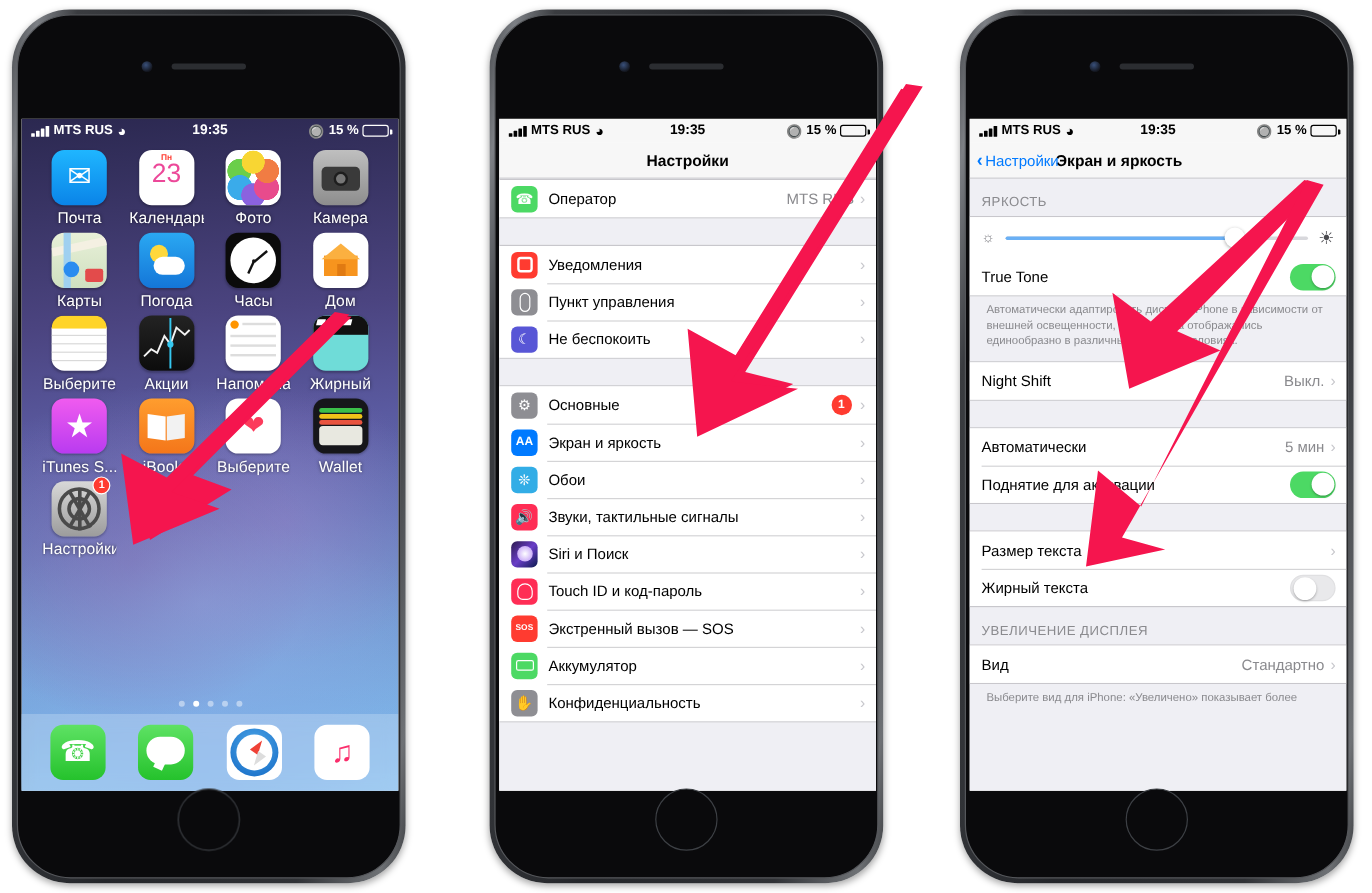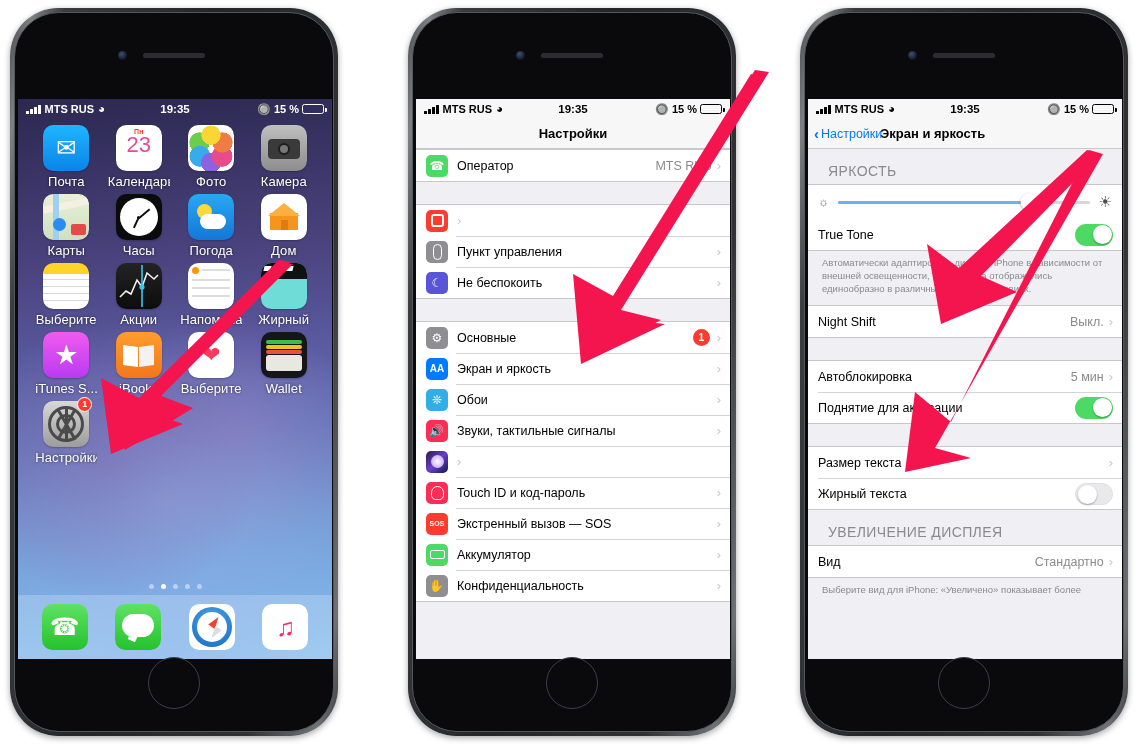--- a/index.html
+++ b/index.html
@@ -152,22 +152,22 @@
   .backbtn {
     position: absolute; left: 6px; display: flex; align-items: center; gap: 2px;
     color: #007aff; font-size: 12.5px;
   }
   .chev-left { font-size: 15px; font-weight: bold; line-height: 1; }
   .nav3 { justify-content: flex-start; padding-left: 72px; }
 
   .listwrap { height: 510px; overflow: hidden; background: #efeff4; position: relative; }
   .gap { height: 22px; }
   .grouphdr {
-    font-size: 14px; color: #8a8a8e; letter-spacing: .4px;
-    padding: 14px 20px 5px; text-transform: uppercase;
+    font-size: 11px; color: #8a8a8e; letter-spacing: .4px;
+    padding: 14px 10px 5px; text-transform: uppercase;
   }
   .group { background: #fff; border-top: .5px solid #c8c7cc; border-bottom: .5px solid #c8c7cc; }
   .row {
     display: flex; align-items: center; height: 31px; padding: 0 9px 0 10px;
     background: #fff; position: relative;
   }
   .row + .row::before {
     content:""; position:absolute; left: 40px; right: 0; top: 0; height: .5px; background: #d4d4d6;
   }
   .row.noicon + .row.noicon::before { left: 10px; }
@@ -288,34 +288,34 @@
             <div class="app">
               <div class="ico ic-maps">
                 <span style="position:absolute;left:0;top:8px;width:100%;height:7px;background:#f4f0e2;transform:rotate(-12deg)"></span>
                 <span style="position:absolute;left:10px;top:0;width:6px;height:100%;background:#9fd0f0"></span>
                 <span style="position:absolute;left:10px;top:24px;width:13px;height:13px;border-radius:50%;background:#2a8cf0"></span>
                 <span style="position:absolute;right:3px;bottom:5px;width:15px;height:11px;border-radius:2px;background:#e34b4b"></span>
               </div>
               <div class="lbl">Карты</div>
             </div>
             <div class="app">
+              <div class="ico ic-weather">
+                <span style="position:absolute;left:9px;top:10px;width:15px;height:15px;border-radius:50%;background:#ffd83b"></span>
+                <span style="position:absolute;left:12px;top:20px;width:26px;height:15px;border-radius:9px;background:#fff"></span>
+              </div>
+              <div class="lbl">Погода</div>
+            </div>
+            <div class="app">
               <div class="ico ic-clock">
                 <span style="position:absolute;left:4px;top:4px;right:4px;bottom:4px;border-radius:50%;background:#fff"></span>
                 <span style="position:absolute;left:22.5px;top:13px;width:1.5px;height:11px;background:#111;transform-origin:bottom;transform:rotate(205deg)"></span>
                 <span style="position:absolute;left:22.5px;top:10px;width:1.5px;height:14px;background:#111;transform-origin:bottom;transform:rotate(50deg)"></span>
                 <span style="position:absolute;left:21.5px;top:21.5px;width:3px;height:3px;border-radius:50%;background:#111"></span>
               </div>
               <div class="lbl">Часы</div>
-            </div>
-            <div class="app">
-              <div class="ico ic-weather">
-                <span style="position:absolute;left:9px;top:10px;width:15px;height:15px;border-radius:50%;background:#ffd83b"></span>
-                <span style="position:absolute;left:12px;top:20px;width:26px;height:15px;border-radius:9px;background:#fff"></span>
-              </div>
-              <div class="lbl">Погода</div>
             </div>
             <div class="app">
               <div class="ico ic-home">
                 <span style="position:absolute;left:9px;top:19px;width:28px;height:17px;background:#f7941e"></span>
                 <span style="position:absolute;left:7px;top:9px;width:0;height:0;border-left:16px solid transparent;border-right:16px solid transparent;border-bottom:13px solid #fbb040"></span>
                 <span style="position:absolute;left:20px;top:26px;width:7px;height:10px;background:#e07a12"></span>
               </div>
               <div class="lbl">Дом</div>
             </div>
 
@@ -476,20 +476,21 @@
             </div>
           </div>
 
           <div class="gap"></div>
 
           <div class="group">
             <div class="row">
               <span class="rowicon ri-notif">
                 <span style="width:13px;height:13px;border:2px solid #fff;border-radius:3px;display:block"></span>
               </span>
+              <span class="rowlabel">Уведомления</span>
               <span class="chev">›</span>
             </div>
             <div class="row">
               <span class="rowicon ri-cc">
                 <span style="width:9px;height:16px;border:1.5px solid #fff;border-radius:5px;display:block"></span>
               </span>
               <span class="rowlabel">Пункт управления</span>
               <span class="chev">›</span>
             </div>
             <div class="row">
@@ -520,20 +521,21 @@
             </div>
             <div class="row">
               <span class="rowicon ri-sounds">🔊</span>
               <span class="rowlabel">Звуки, тактильные сигналы</span>
               <span class="chev">›</span>
             </div>
             <div class="row">
               <span class="rowicon ri-siri">
                 <span style="width:13px;height:13px;border-radius:50%;background:radial-gradient(circle,#fff,#b58cf5);display:block"></span>
               </span>
+              <span class="rowlabel">Siri и Поиск</span>
               <span class="chev">›</span>
             </div>
             <div class="row">
               <span class="rowicon ri-touch">
                 <span style="width:13px;height:14px;border-radius:7px 7px 5px 5px;border:1.5px solid #fff;display:block"></span>
               </span>
               <span class="rowlabel">Touch ID и код-пароль</span>
               <span class="chev">›</span>
             </div>
             <div class="row">
@@ -625,21 +627,21 @@
               <span class="rowlabel">Night Shift</span>
               <span class="rowvalue">Выкл.</span>
               <span class="chev">›</span>
             </div>
           </div>
 
           <div class="gap"></div>
 
           <div class="group">
             <div class="row noicon">
-              <span class="rowlabel">Автоблокировка</span>
+              <span class="rowlabel">Автоматически</span>
               <span class="rowvalue">5 мин</span>
               <span class="chev">›</span>
             </div>
             <div class="row noicon">
               <span class="rowlabel">Поднятие для активации</span>
               <span class="toggle on">
                   <span class="knob"></span>
                 </span>
             </div>
           </div>

